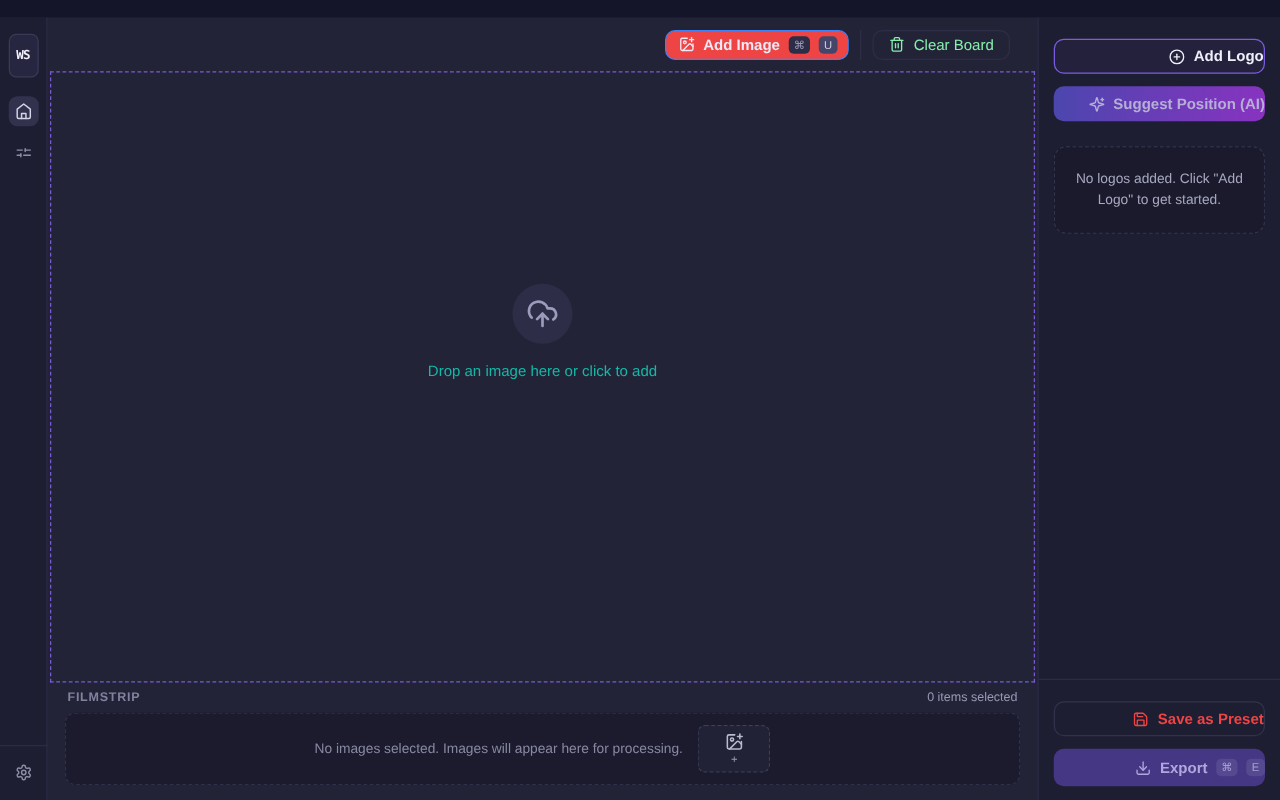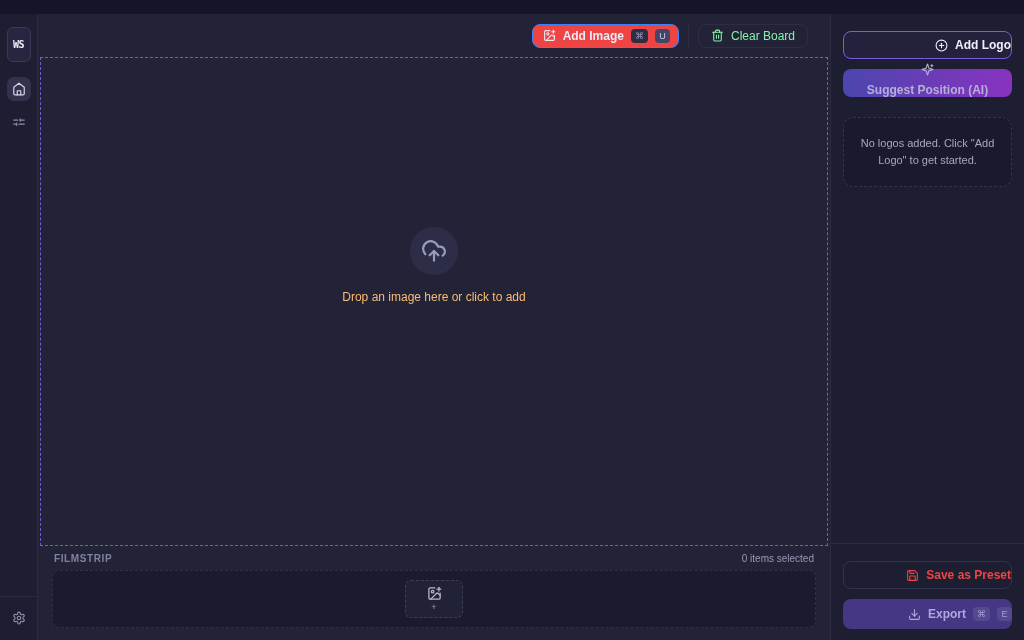--- a/index.html
+++ b/index.html
@@ -132,21 +132,21 @@
   }
   .canvas-inner { transform: translateY(-36px); display: flex; flex-direction: column; align-items: center; }
   .upload-circle {
     width: 48px; height: 48px;
     border-radius: 50%;
     background: #2d2d48;
     color: #9b9bbb;
     display: flex; align-items: center; justify-content: center;
     margin-bottom: 15px;
   }
-  .drop-text { font-size: 12px; color: #fdba74; }
+  .drop-text { font-size: 12px; color: #14b8a6; }
 
   
   .filmstrip {
     flex: 0 0 auto;
     padding: 7px 14px 12px;
   }
   .filmstrip-head {
     display: flex; align-items: center; justify-content: space-between;
     padding: 0 2px 6px;
   }
@@ -196,21 +196,20 @@
     border: 1px solid #7a5ce0;
     background: rgba(124, 92, 224, 0.06);
     color: #f0eefa;
     margin-bottom: 10px;
   }
   .btn-suggest {
     border: none;
     background: linear-gradient(90deg, #4c46ae, #8833c0);
     color: #b6aed6;
     cursor: default;
-    flex-direction: column;
   }
   .logo-empty-box {
     margin-top: 20px;
     border: 1px dashed #34344f;
     background: #1a1a2c;
     border-radius: 10px;
     padding: 17px 14px;
     font-size: 11px;
     line-height: 1.55;
     color: #a7a7c0;
@@ -331,20 +330,21 @@
         <div class="drop-text">Drop an image here or click to add</div>
       </div>
     </div>
 
     <div class="filmstrip">
       <div class="filmstrip-head">
         <span class="filmstrip-title">FILMSTRIP</span>
         <span class="filmstrip-status">0 items selected</span>
       </div>
       <div class="filmstrip-box">
+        <span class="filmstrip-empty">No images selected. Images will appear here for processing.</span>
         <div class="add-tile">
           <span>
             <svg width="15" height="15" viewBox="0 0 24 24" fill="none" stroke="currentColor" stroke-width="2" stroke-linecap="round" stroke-linejoin="round">
                 <path d="M16 5h6"></path>
                 <path d="M19 2v6"></path>
                 <path d="M21 11.5V19a2 2 0 0 1-2 2H5a2 2 0 0 1-2-2V5a2 2 0 0 1 2-2h7.5"></path>
                 <path d="m21 15-3.086-3.086a2 2 0 0 0-2.828 0L6 21"></path>
                 <circle cx="9" cy="9" r="2"></circle>
               </svg>
           </span>

